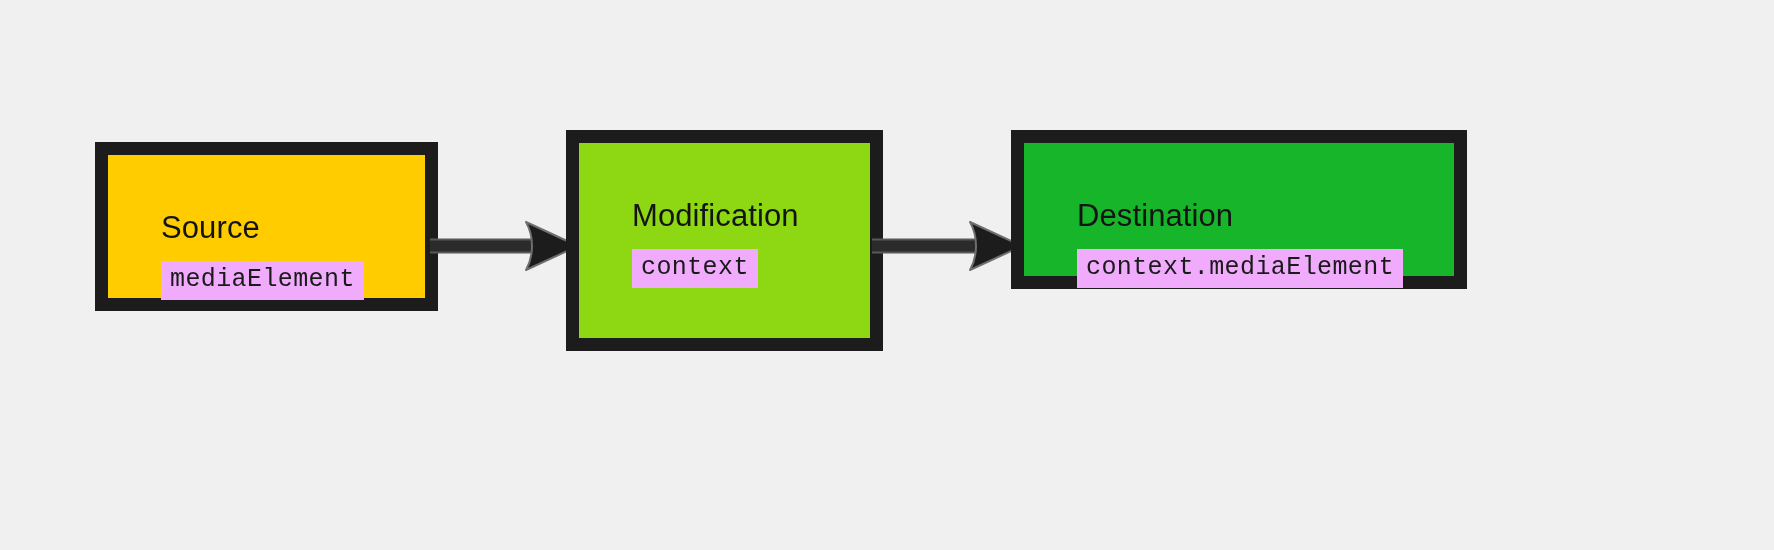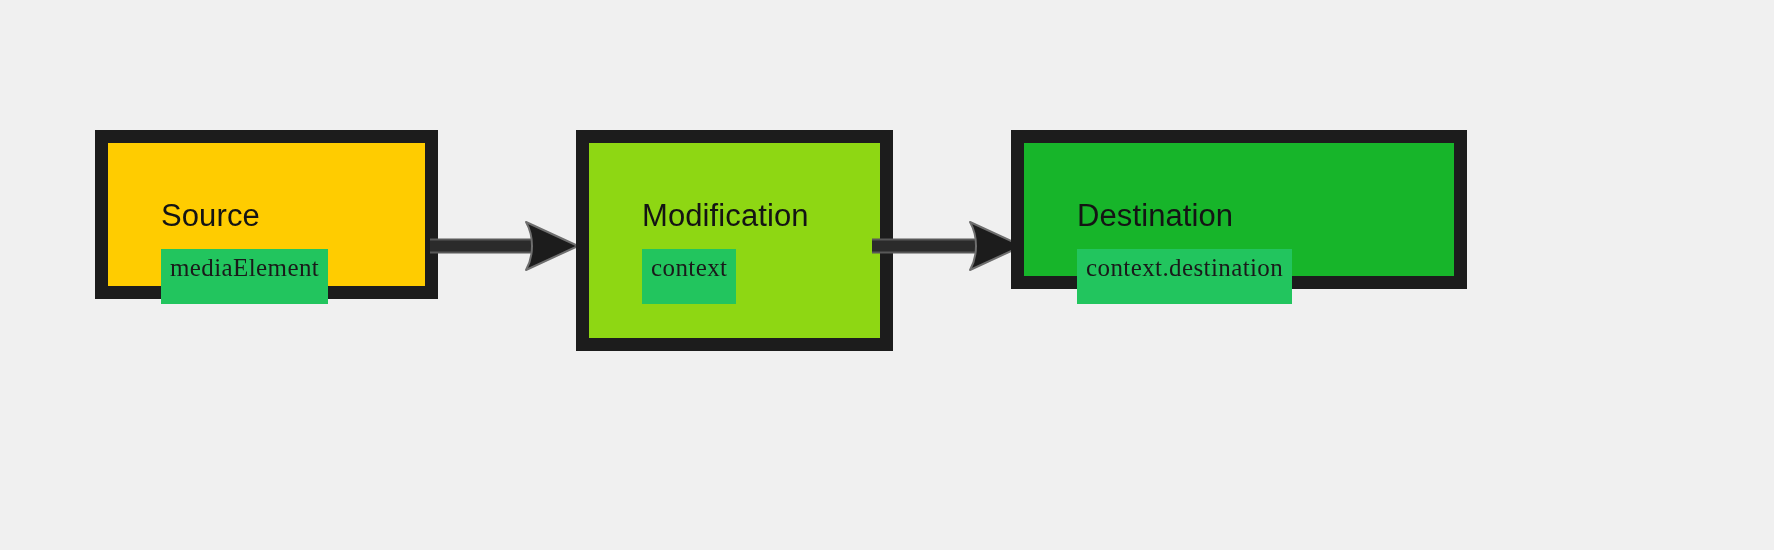--- a/index.html
+++ b/index.html
@@ -41,44 +41,43 @@
     font-size: 31px;
     line-height: 34px;
     color: #141414;
     white-space: nowrap;
     letter-spacing: 0.1px;
   }
   .node-code {
     position: absolute;
     top: 106px;
     left: 53px;
-    background: #22c55e;
+    background: #f0abfc;
     color: #1a1a1a;
-    font-family: Liberation Serif, serif;
+    font-family: Liberation Mono, monospace;
     font-size: 25px;
     line-height: 36px;
-    padding: 1px 9px 18px 9px;
+    padding: 1px 9px 2px 9px;
     white-space: nowrap;
     letter-spacing: 0.4px;
   }
 
   #node-source {
     left: 95px;
-    top: 130px;
+    top: 142px;
     width: 343px;
     height: 169px;
     background: #ffcc00;
   }
   #node-modification {
     left: 566px;
     top: 130px;
     width: 317px;
     height: 221px;
     background: #8ed713;
-    margin-left: 10px;
   }
   #node-destination {
     left: 1011px;
     top: 130px;
     width: 456px;
     height: 159px;
     background: #17b52a;
   }
 
   .edge {
@@ -135,17 +134,17 @@
       <line x1="0" y1="50" x2="104" y2="50" stroke="#2b2b2b" stroke-width="13"></line>
       <line x1="0" y1="43.5" x2="104" y2="43.5" stroke="#585858" stroke-width="2"></line>
       <line x1="0" y1="56.5" x2="104" y2="56.5" stroke="#585858" stroke-width="2"></line>
       <path d="M 150 50 L 98 26 C 106 40 106 60 98 74 Z" fill="#1c1c1c" stroke="#6e6e6e" stroke-width="2" stroke-linejoin="round"></path>
     </svg>
   </div>
 
   <div class="node" id="node-destination">
     <div class="node-inner">
       <div class="node-title">Destination</div>
-      <div class="node-code">context.destination</div>
+      <div class="node-code">context.mediaElement</div>
     </div>
   </div>
 
 </div>
 
 </body></html>

